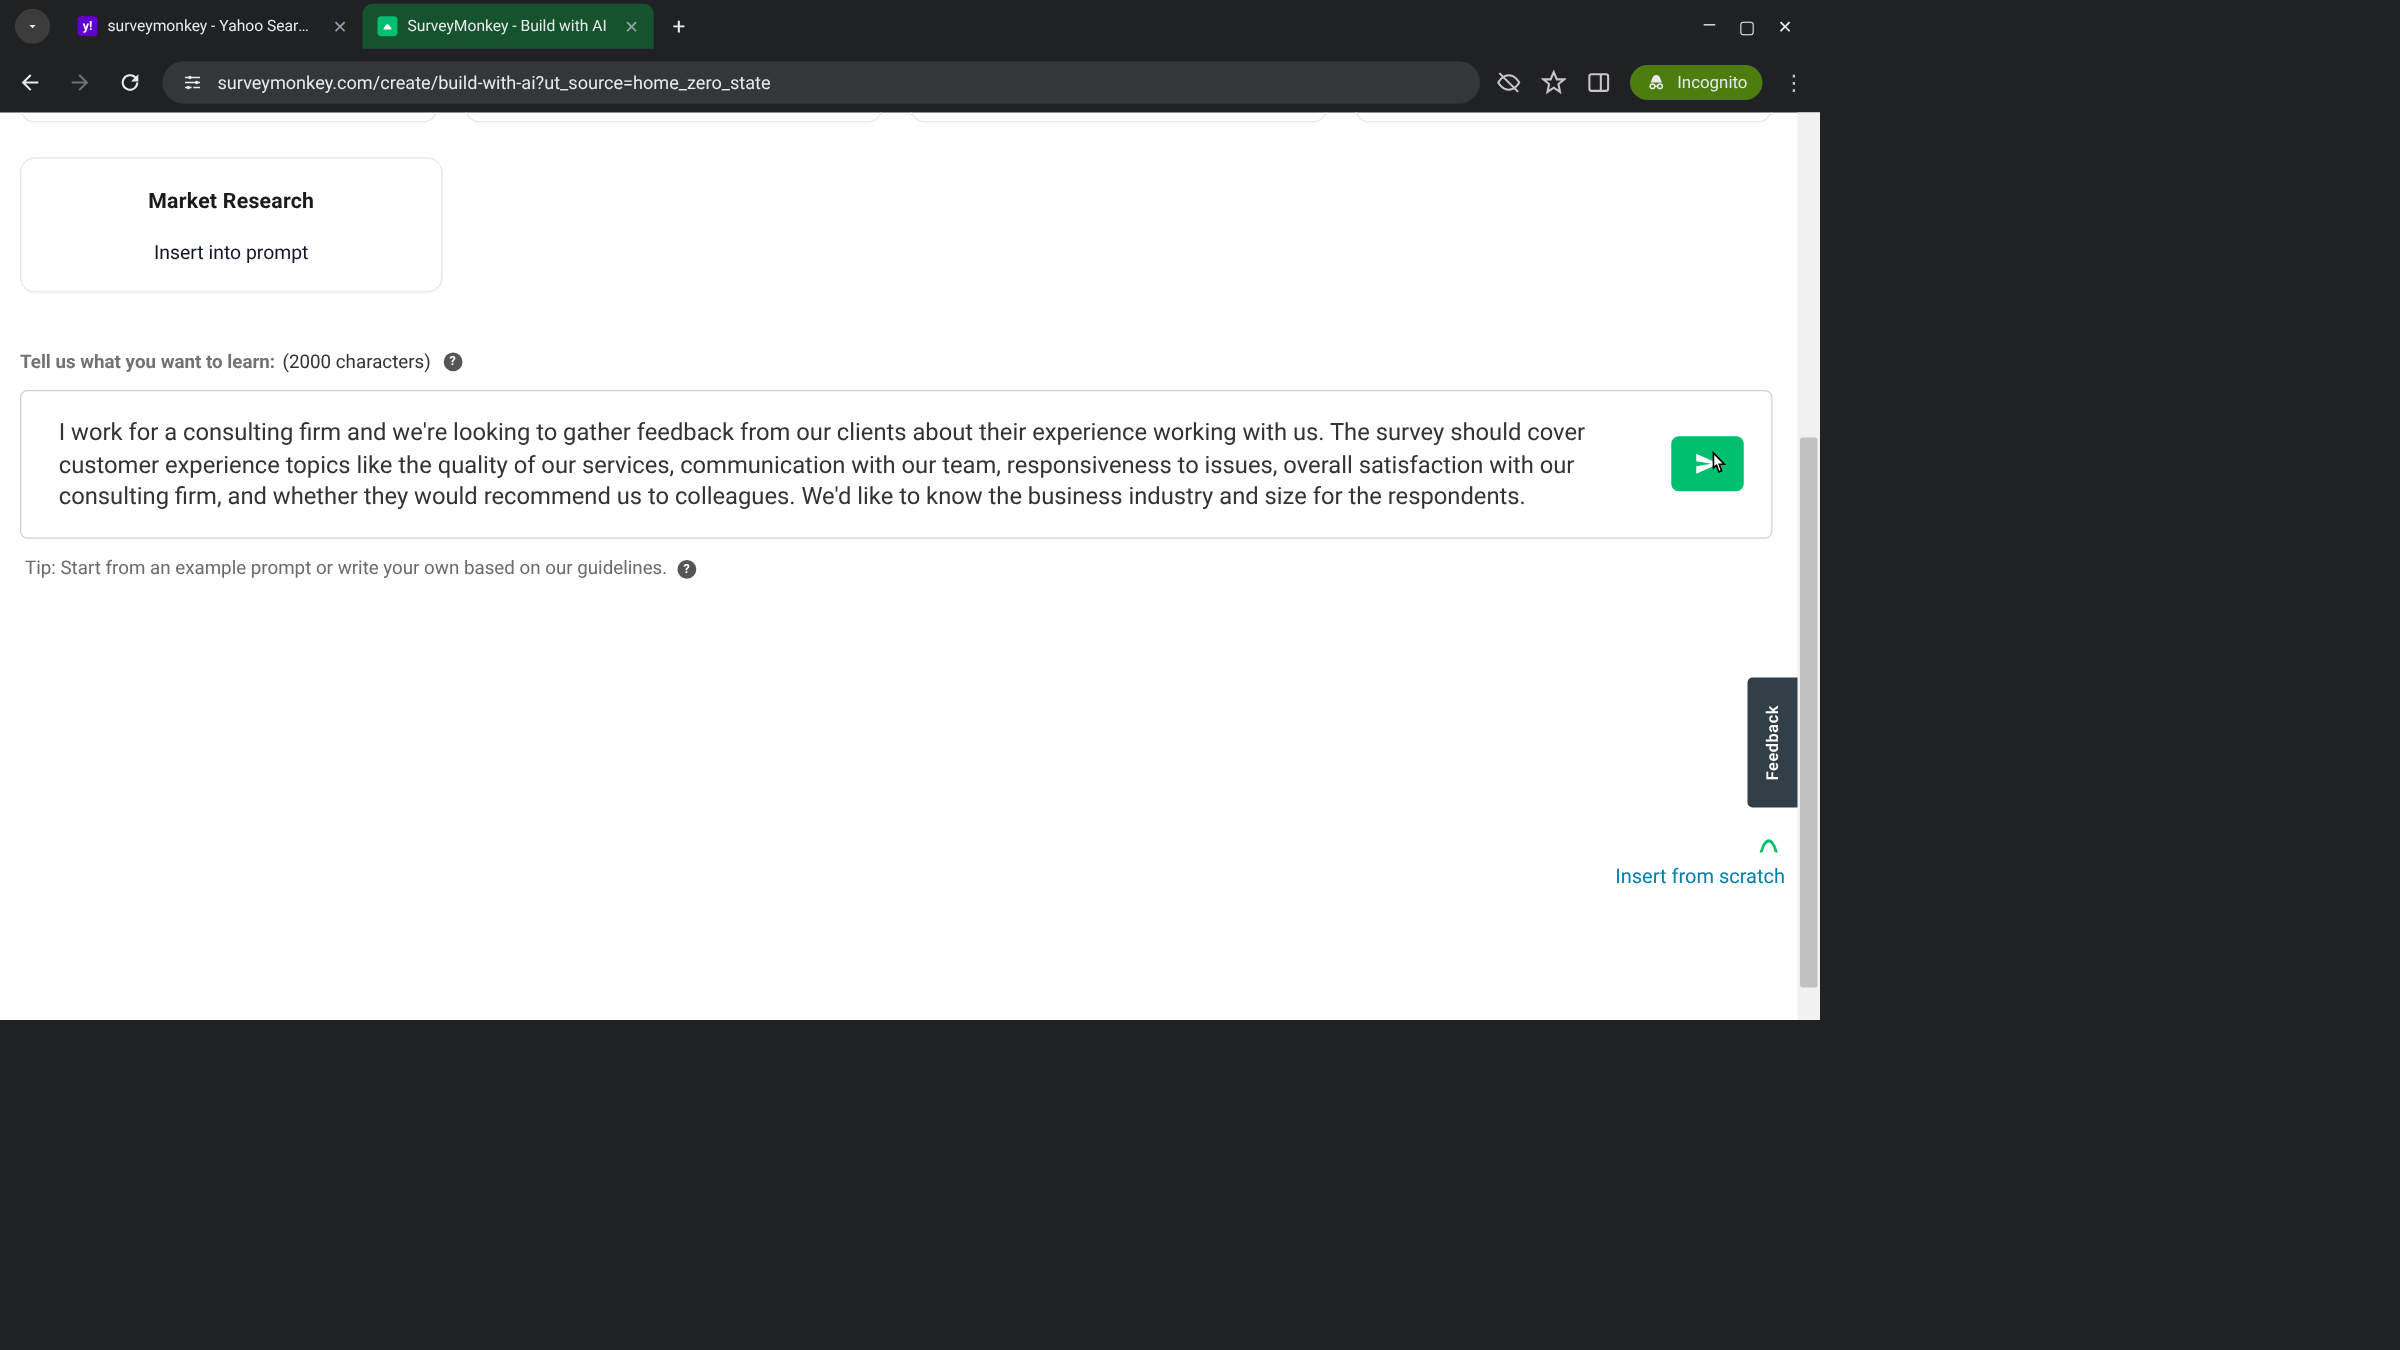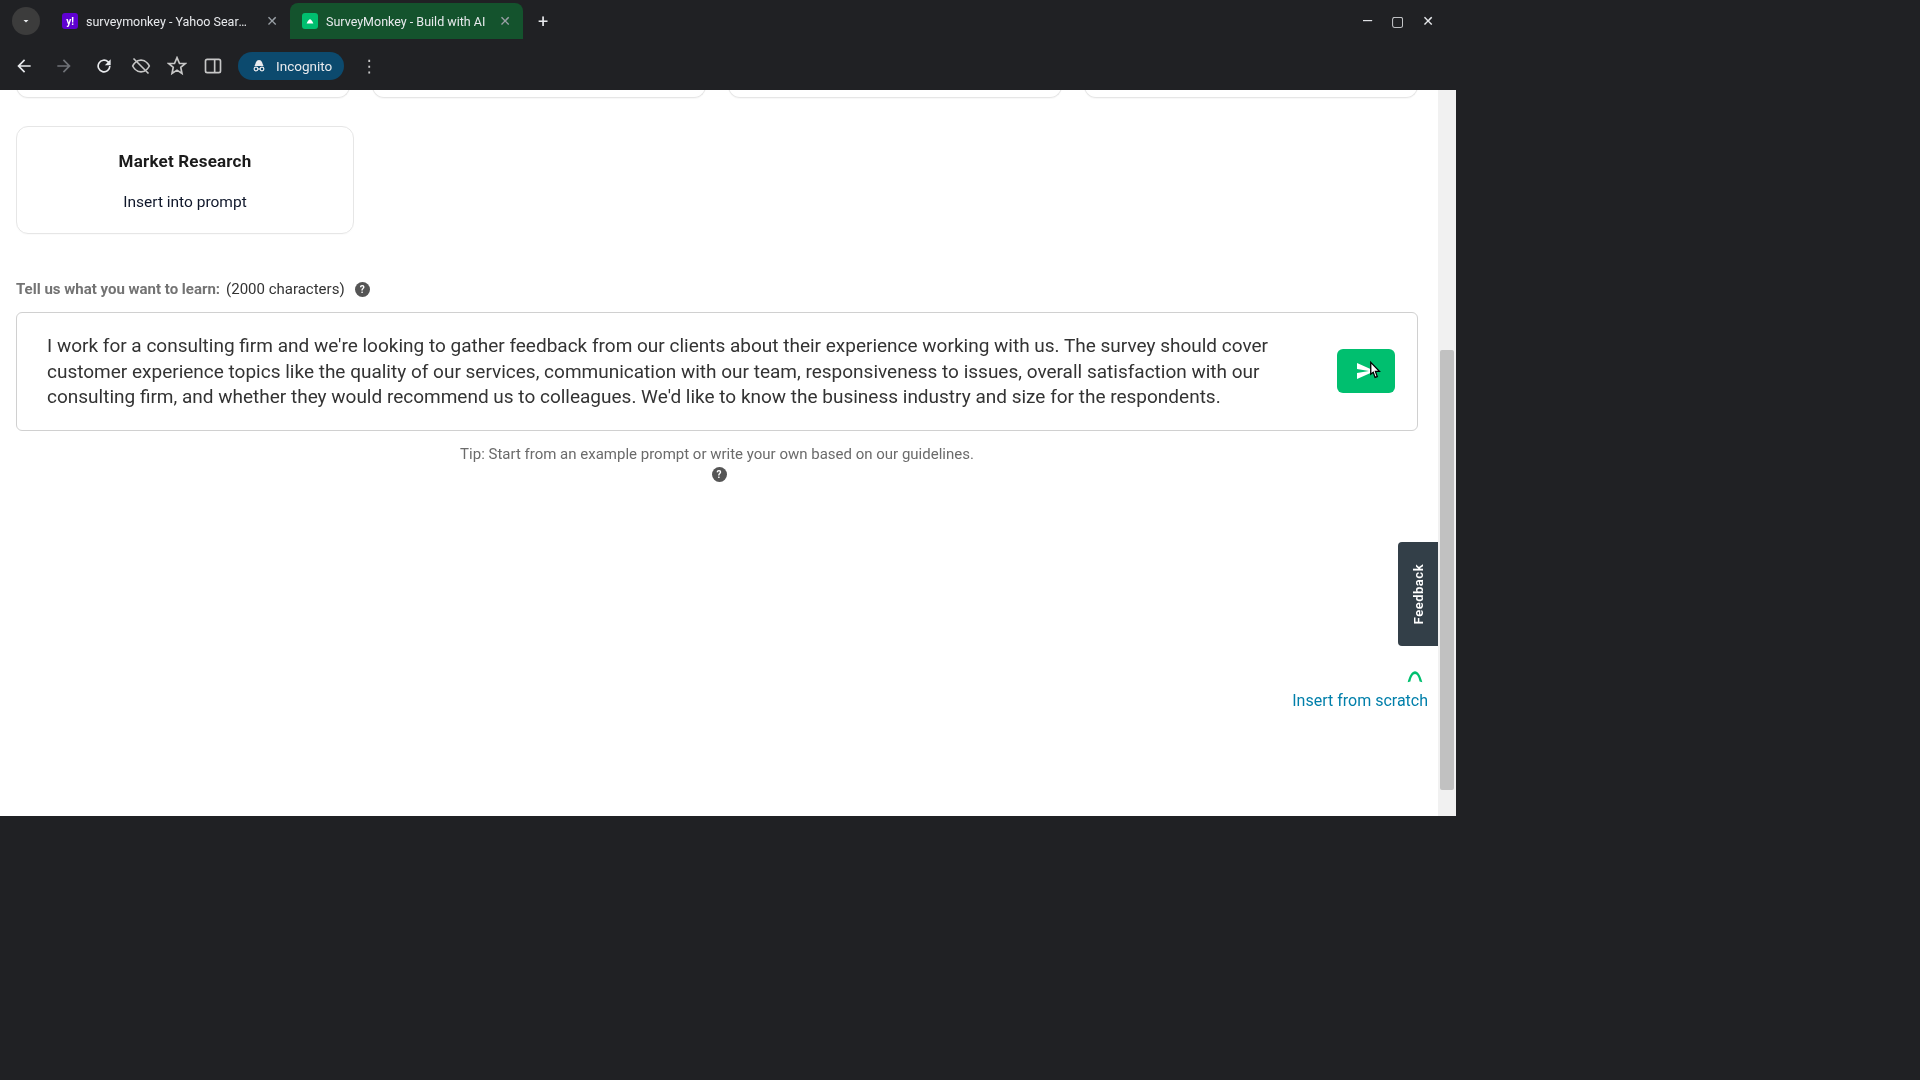--- a/index.html
+++ b/index.html
@@ -90,21 +90,21 @@
     width: 20px; height: 20px; display: flex; align-items: center; justify-content: center;
     font-size: 14px; color: #e8eaed;
   }
   .omnibox .url { flex: 1; white-space: nowrap; overflow: hidden; }
   .toolbar-right {
     display: flex; align-items: center; gap: 14px; color: #e8eaed;
   }
   .toolbar-icon { width: 22px; height: 22px; display: flex; align-items: center; justify-content: center; cursor: pointer; font-size: 17px; color: #c7c7c7; }
   .incognito-chip {
     display: flex; align-items: center; gap: 8px;
-    background: #0c4a6e; border-radius: 16px;
+    background: #4d7c0f; border-radius: 16px;
     padding: 5px 12px; font-size: 13.5px; color: #e8eaed;
   }
   .incognito-chip .inc-icon {
     width: 18px; height: 18px; display: inline-flex; align-items: center; justify-content: center;
   }
 
   
   .page {
     position: absolute;
     top: 90px; left: 0; right: 0; bottom: 0;
@@ -201,24 +201,23 @@
 
   .cursor {
     position: absolute;
     right: 30px; top: 50%; transform: translateY(-46%);
     width: 26px; height: 26px;
     pointer-events: none;
     z-index: 50;
   }
 
   .tip-row {
-    display: flex; align-items: center; gap: 4px;
+    display: flex; align-items: flex-end; gap: 4px;
     margin-top: 14px; color: #6b6b6b; font-size: 15px;
     padding: 0 4px;
-    flex-direction: column;
   }
 
   .create-scratch {
     position: absolute;
     right: 28px; bottom: 106px;
     color: #007faa; font-size: 16px;
     cursor: pointer;
   }
   .scratch-icon {
     position: absolute;
@@ -306,20 +305,31 @@
       <svg width="20" height="20" viewBox="0 0 24 24" fill="#6f7277">
           <path d="M4 13h12.2l-5.6 5.6L12 20l8-8-8-8-1.4 1.4L16.2 11H4z"></path>
         </svg>
     </div>
     <div class="nav-btn enabled">
       <svg width="20" height="20" viewBox="0 0 24 24" fill="#e8eaed">
           <path d="M17.65 6.35A8 8 0 1 0 20 12h-2a6 6 0 1 1-1.76-4.24L13 11h7V4z"></path>
         </svg>
     </div>
 
+    <div class="omnibox">
+      <span class="site-btn">
+        <svg width="16" height="16" viewBox="0 0 24 24" fill="#e8eaed">
+            <path d="M3 17h8v2H3zm0-6h18v2H3zm0-6h18v2H3zm10 12h8v2h-8z"></path>
+            <circle cx="7" cy="18" r="2"></circle>
+            <circle cx="17" cy="12" r="2"></circle>
+            <circle cx="9" cy="6" r="2"></circle>
+          </svg>
+      </span>
+      <span class="url">surveymonkey.com/create/build-with-ai?ut_source=home_zero_state</span>
+    </div>
 
     <div class="toolbar-right">
       <span class="toolbar-icon">
         <svg width="20" height="20" viewBox="0 0 24 24" fill="none" stroke="#c7c7c7" stroke-width="2">
             <path d="M2 12s3.5-7 10-7 10 7 10 7-3.5 7-10 7S2 12 2 12z"></path>
             <line x1="3" y1="3" x2="21" y2="21"></line>
           </svg>
       </span>
       <span class="toolbar-icon">
         <svg width="20" height="20" viewBox="0 0 24 24" fill="none" stroke="#c7c7c7" stroke-width="2">

